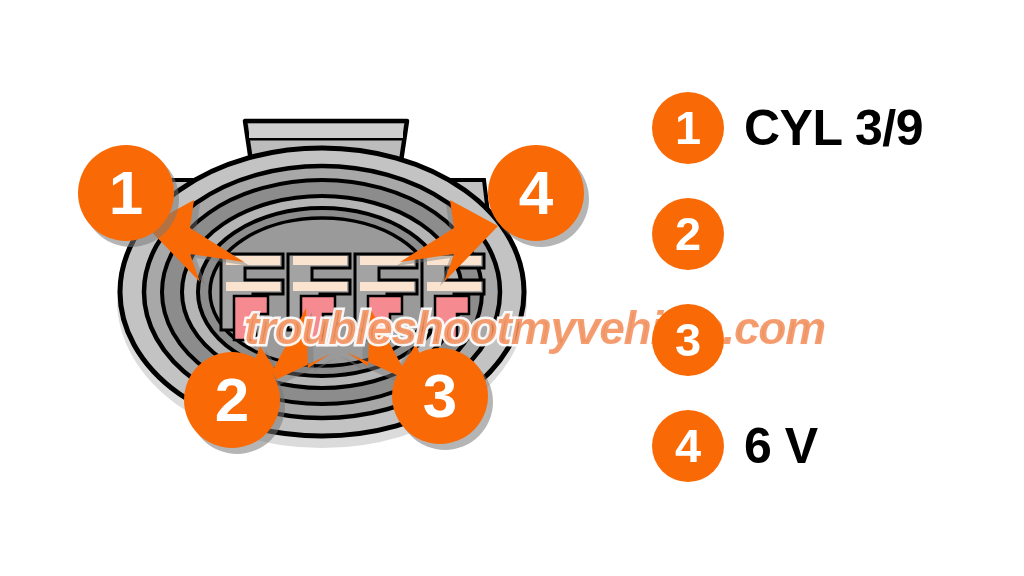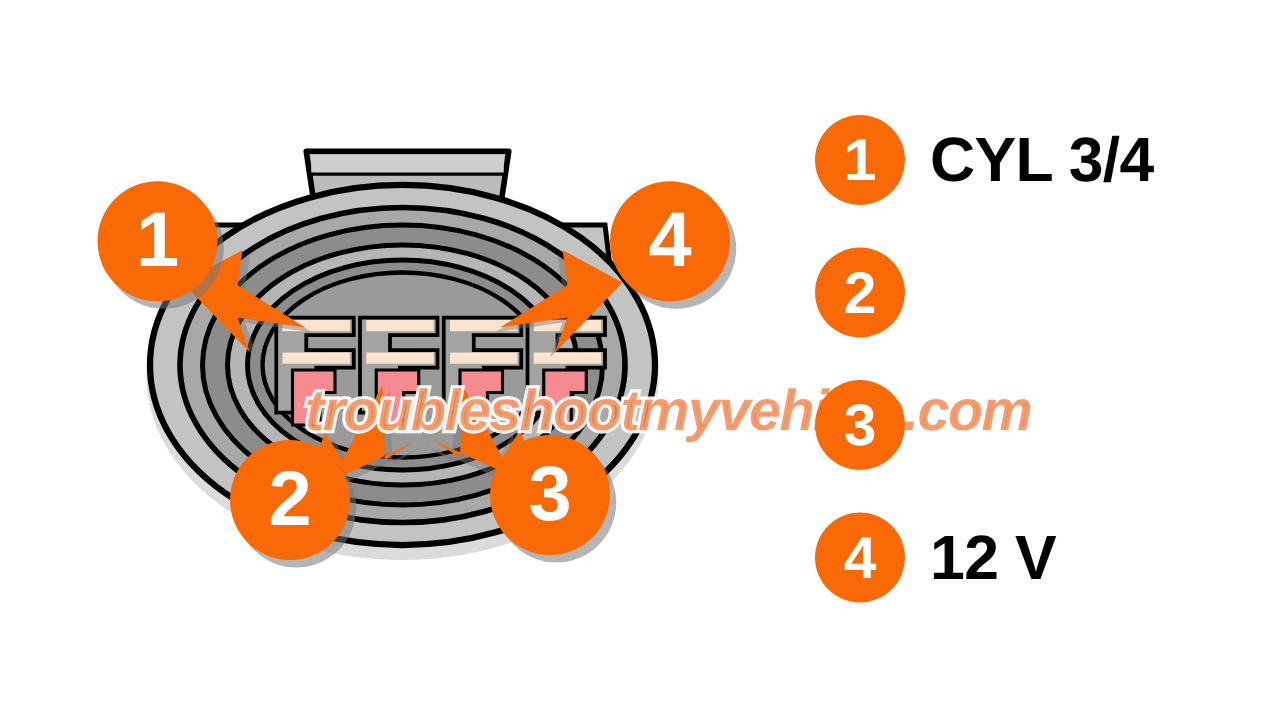--- a/index.html
+++ b/index.html
@@ -229,31 +229,31 @@
 
   <div class="callout" style="left:78px;  top:145px;">1</div>
   <div class="callout" style="left:184px; top:352px;">2</div>
   <div class="callout" style="left:392px; top:348px;">3</div>
   <div class="callout" style="left:488px; top:145px;">4</div>
 
   <div id="legend">
 
     <div class="legend-row">
       <div class="legend-badge">1</div>
-      <div class="legend-label">CYL 3/4</div>
+      <div class="legend-label">CYL 3/9</div>
     </div>
 
     <div class="legend-row">
       <div class="legend-badge">2</div>
     </div>
 
     <div class="legend-row">
       <div class="legend-badge">3</div>
     </div>
 
     <div class="legend-row">
       <div class="legend-badge">4</div>
-      <div class="legend-label">12 V</div>
+      <div class="legend-label">6 V</div>
     </div>
 
   </div>
 
 </div>
 
 </body></html>

